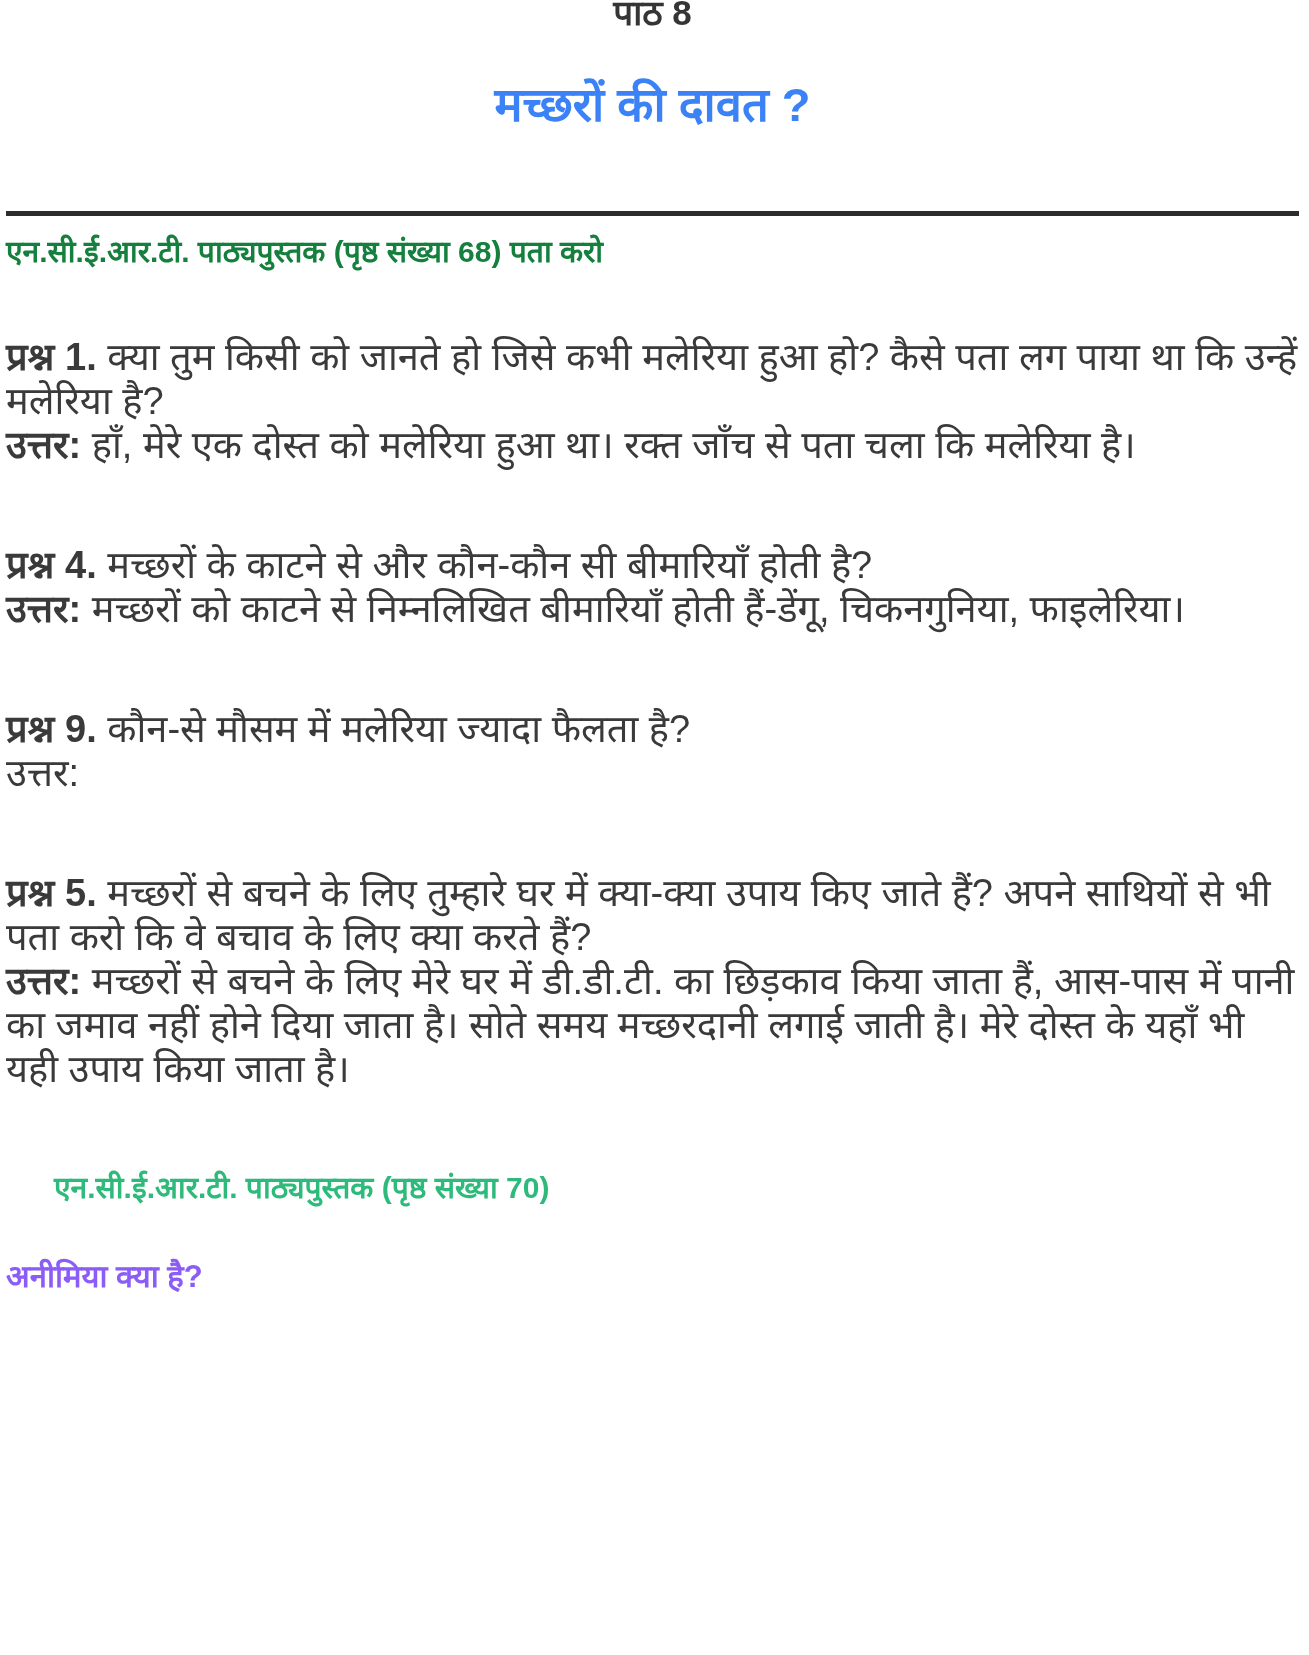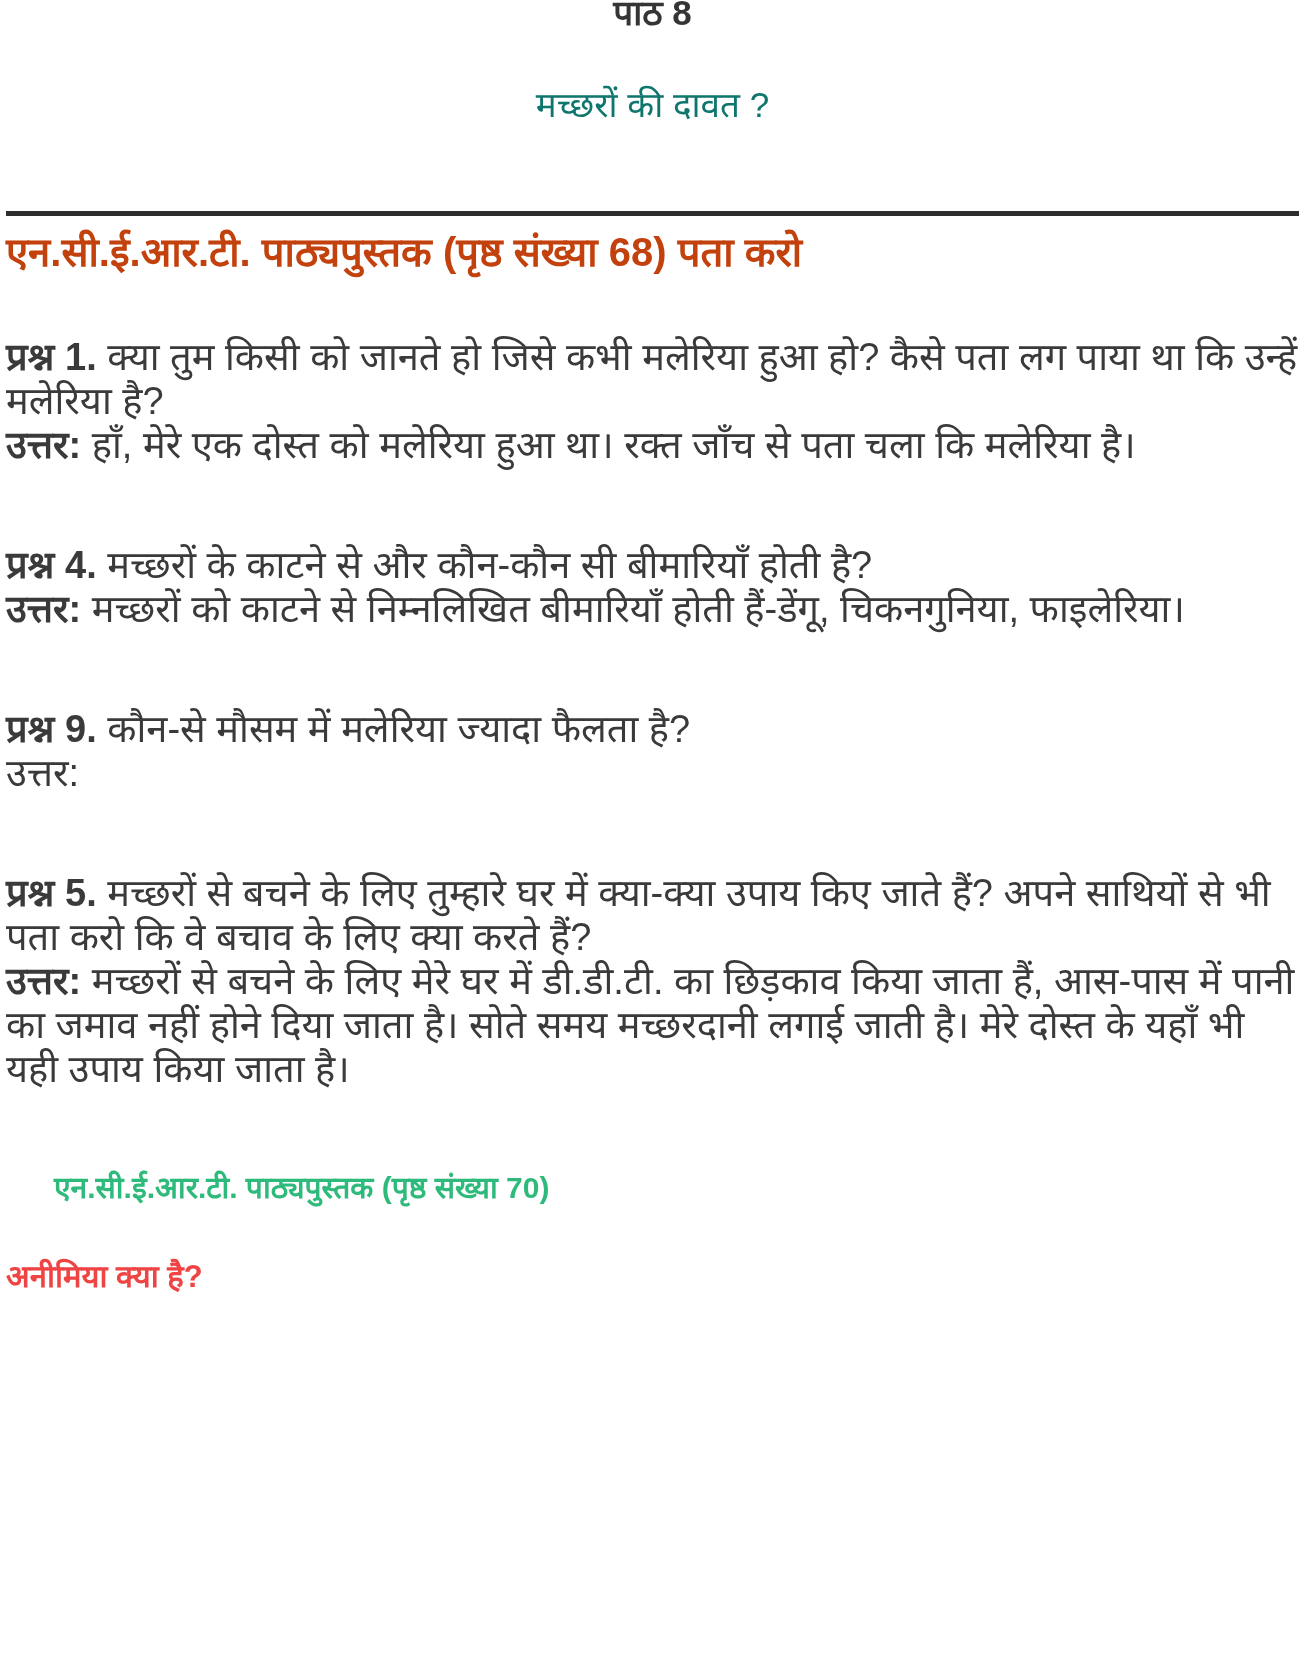--- a/index.html
+++ b/index.html
@@ -14,36 +14,36 @@
   }
   .page-header { text-align: center; }
   .chapter-label {
     font-size: 35px;
     font-weight: bold;
     color: #353535;
     margin-top: -9px;
     line-height: 44px;
   }
   .doc-title {
-    font-size: 35px;
-    font-weight: normal;
-    color: #0f766e;
+    font-size: 47px;
+    font-weight: bold;
+    color: #3b82f6;
     margin-top: 48px;
     line-height: 44px;
   }
   .rule {
     border: none;
     height: 5px;
     background: #2d2d2d;
     margin: 84px 0 0 0;
     width: 100%;
   }
   .section-heading {
-    color: #c2410c;
-    font-size: 40px;
+    color: #15803d;
+    font-size: 30px;
     font-weight: bold;
     line-height: 42px;
     margin-top: 15px;
   }
   .qa-list { margin-top: 62px; }
   .qa {
     font-size: 38px;
     line-height: 44px;
     margin-bottom: 76px;
     color: #3a3a3a;
@@ -53,21 +53,21 @@
     color: #2eba7b;
     font-size: 30px;
     font-weight: bold;
     line-height: 42px;
     margin-top: 28px;
     margin-left: 48px;
   }
   .sub-heading {
     font-size: 31px;
     font-weight: bold;
-    color: #ef4444;
+    color: #8b5cf6;
     line-height: 44px;
     margin-top: 46px;
   }
 </style>
 </head>
 <body>
 
 <div class="page-header">
   <div class="chapter-label">पाठ 8</div>
   <div class="doc-title">मच्छरों की दावत ?</div>

